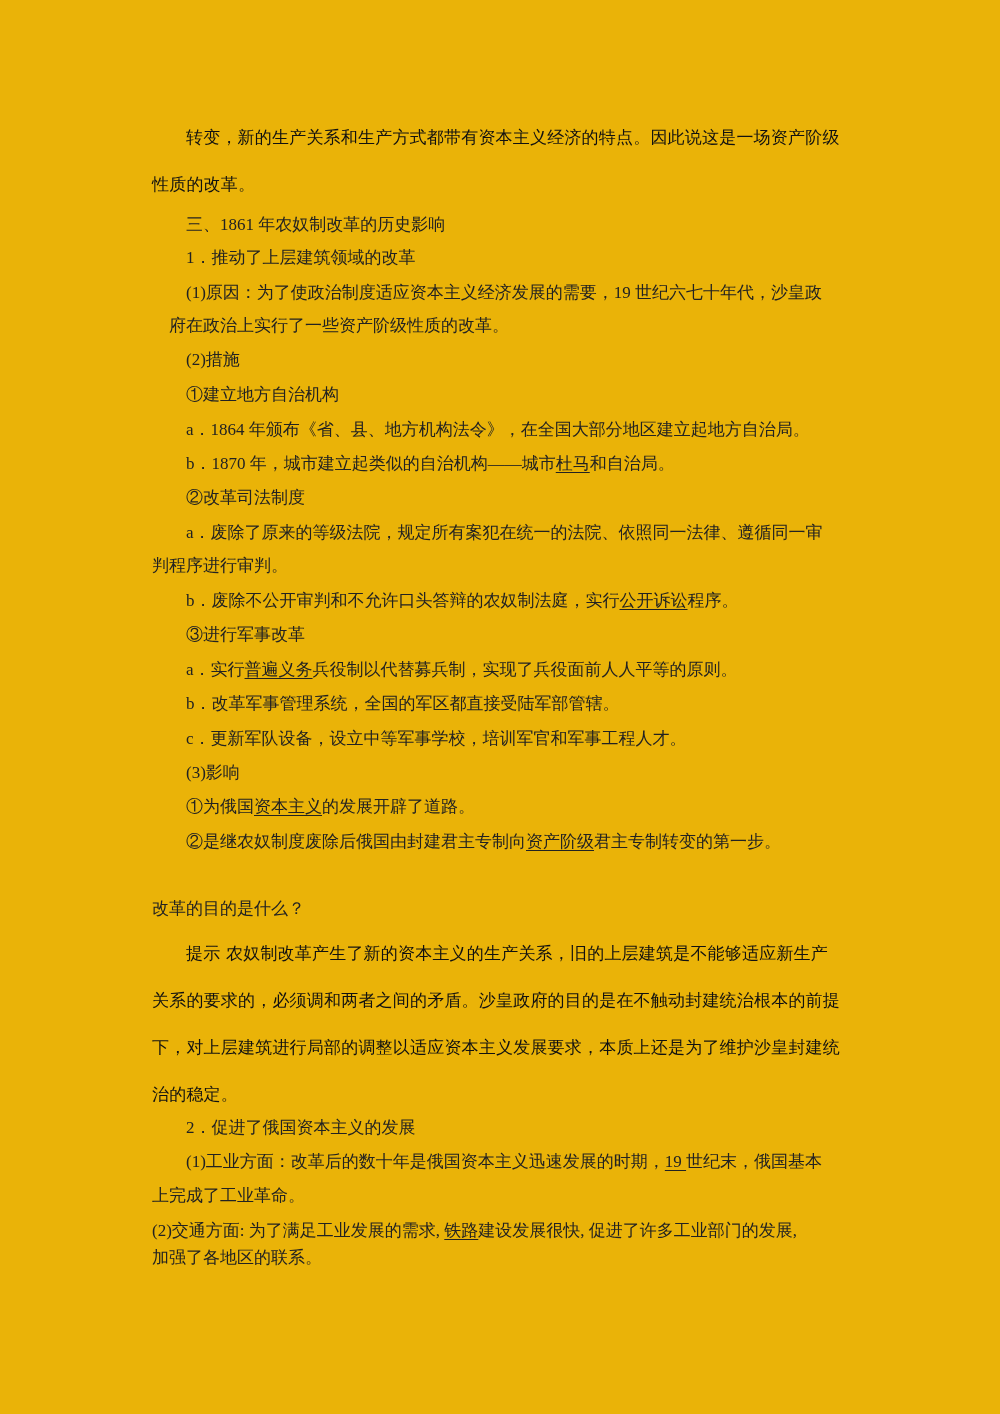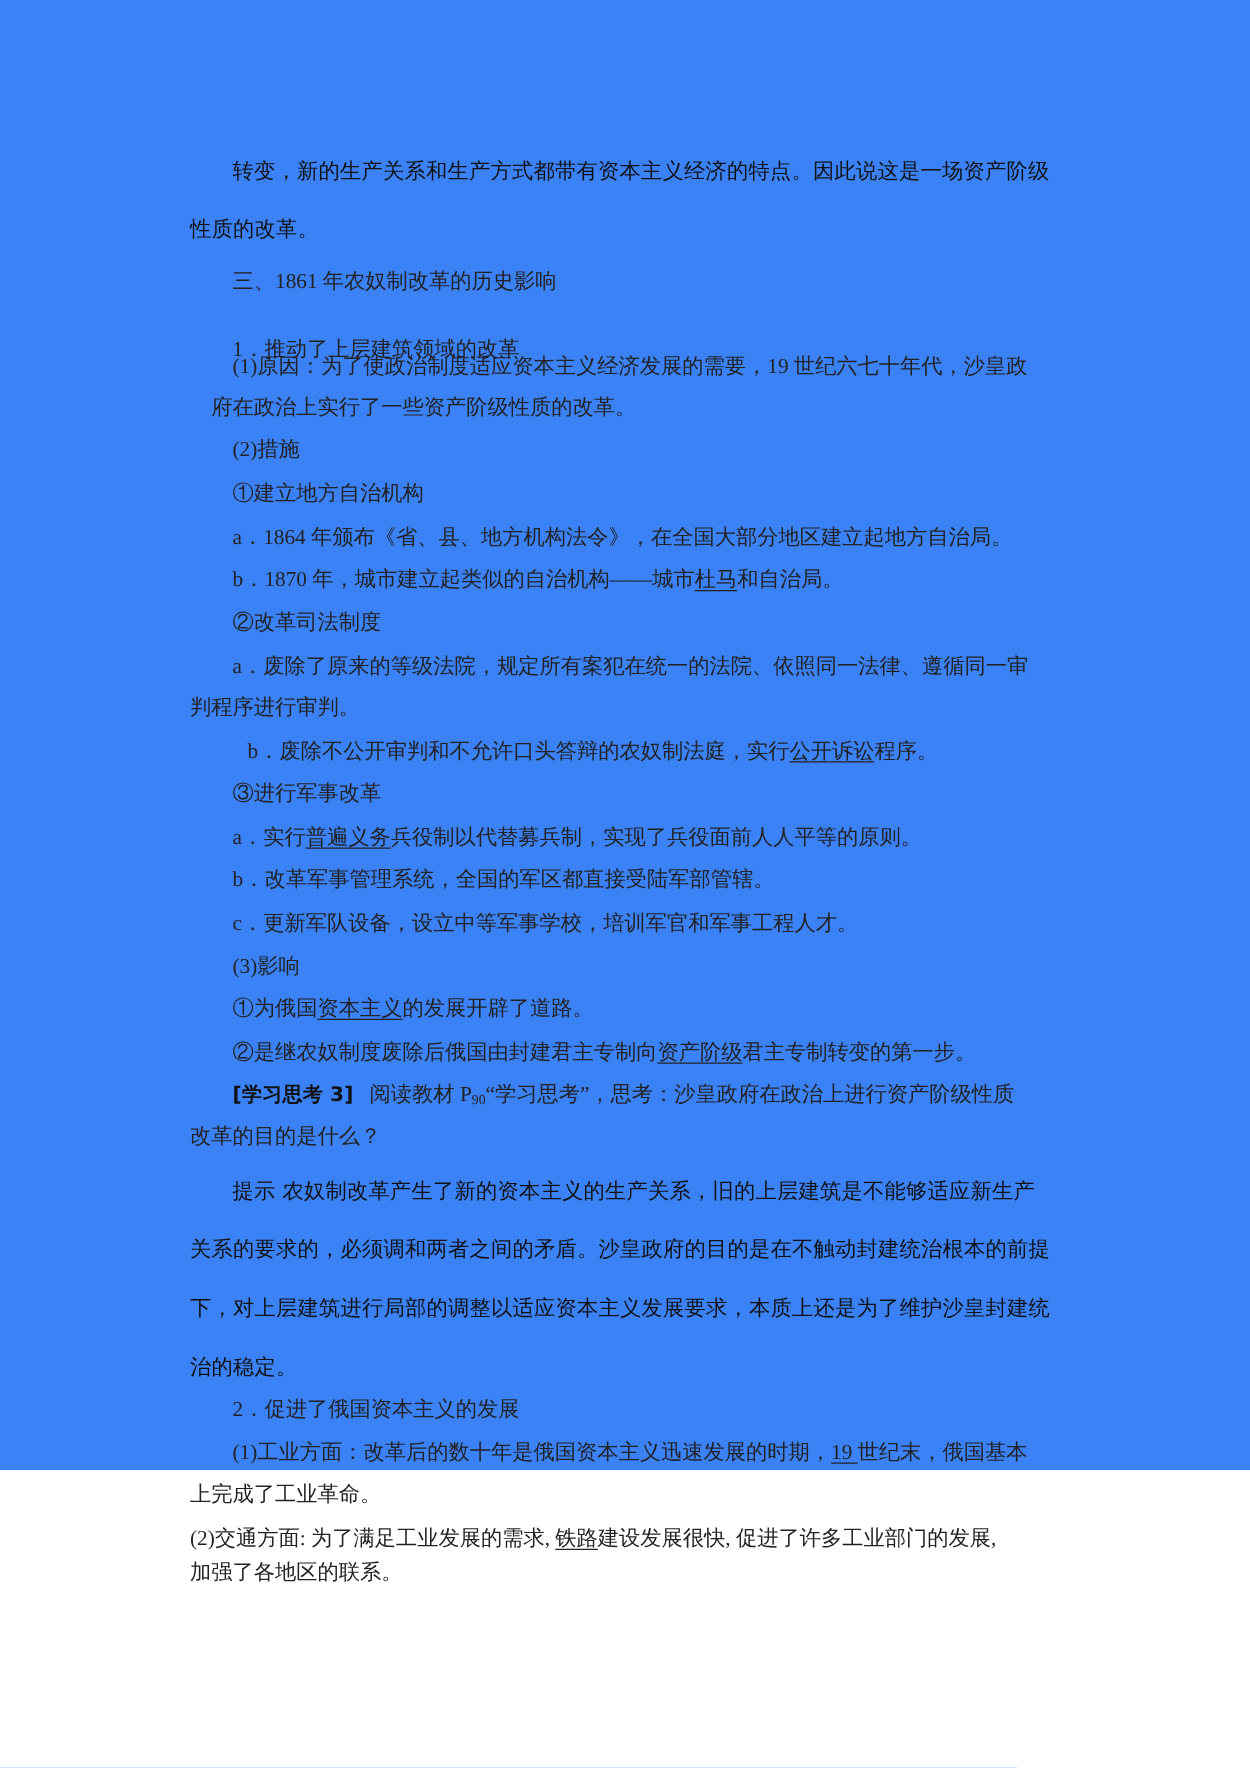--- a/index.html
+++ b/index.html
@@ -1,69 +1,66 @@
 <!DOCTYPE html>
 <html><head>
 <meta charset="utf-8">
 <style>
   html, body { margin: 0; padding: 0; background: #ffffff; }
   body { width: 1000px; height: 1414px; position: relative; overflow: hidden; color: #1a1a1a; }
-  .page { position: absolute; left: 0; top: 0; width: 1000px; height: 1176px; background: #3b82f6; }
+  .page { position: absolute; left: 0; top: 0; width: 1000px; height: 1414px; background: #eab308; }
   .ln { position: absolute; white-space: nowrap; font-family: "Liberation Serif", "DejaVu Serif", serif; font-size: 17px; line-height: 20px; color: #222; }
   .sans { font-family: "DejaVu Sans", "Liberation Sans", sans-serif; font-size: 17px; color: #111; letter-spacing: 0.2px; }
   .bold { font-weight: bold; }
   .u { text-decoration: underline; text-underline-offset: 3px; }
   sub.s { font-size: 11px; vertical-align: -2px; }
 </style>
 </head>
 <body>
 
 <div class="page">
 
   <div class="ln sans" style="left:186px; top:127px;">转变，新的生产关系和生产方式都带有资本主义经济的特点。因此说这是一场资产阶级</div>
   <div class="ln sans" style="left:152px; top:174px;">性质的改革。</div>
 
   <div class="ln" style="left:186px; top:215px;">三、1861 年农奴制改革的历史影响</div>
-  <div class="ln" style="left:186px; top:248px;margin-top:22px;">1．推动了上层建筑领域的改革</div>
+  <div class="ln" style="left:186px; top:248px;">1．推动了上层建筑领域的改革</div>
 
   <div class="ln" style="left:186px; top:283px;text-align:center;">(1)原因：为了使政治制度适应资本主义经济发展的需要，19 世纪六七十年代，沙皇政</div>
   <div class="ln" style="left:169px; top:316px;">府在政治上实行了一些资产阶级性质的改革。</div>
 
   <div class="ln" style="left:186px; top:350px;">(2)措施</div>
   <div class="ln" style="left:186px; top:385px;">①建立地方自治机构</div>
   <div class="ln" style="left:186px; top:420px;">a．1864 年颁布《省、县、地方机构法令》，在全国大部分地区建立起地方自治局。</div>
   <div class="ln" style="left:186px; top:454px;">
     <span>b．1870 年，城市建立起类似的自治机构——城市</span><span class="u">杜马</span><span>和自治局。</span>
   </div>
 
   <div class="ln" style="left:186px; top:488px;">②改革司法制度</div>
   <div class="ln" style="left:186px; top:523px;">a．废除了原来的等级法院，规定所有案犯在统一的法院、依照同一法律、遵循同一审</div>
   <div class="ln" style="left:152px; top:556px;">判程序进行审判。</div>
-  <div class="ln" style="left:186px; top:591px;margin-left:12px;">
+  <div class="ln" style="left:186px; top:591px;">
     <span>b．废除不公开审判和不允许口头答辩的农奴制法庭，实行</span><span class="u">公开诉讼</span><span>程序。</span>
   </div>
 
   <div class="ln" style="left:186px; top:625px;">③进行军事改革</div>
   <div class="ln" style="left:186px; top:660px;">
     <span>a．实行</span><span class="u">普遍义务</span><span>兵役制以代替募兵制，实现了兵役面前人人平等的原则。</span>
   </div>
   <div class="ln" style="left:186px; top:694px;">b．改革军事管理系统，全国的军区都直接受陆军部管辖。</div>
   <div class="ln" style="left:186px; top:729px;">c．更新军队设备，设立中等军事学校，培训军官和军事工程人才。</div>
 
   <div class="ln" style="left:186px; top:763px;">(3)影响</div>
   <div class="ln" style="left:186px; top:797px;">
     <span>①为俄国</span><span class="u">资本主义</span><span>的发展开辟了道路。</span>
   </div>
   <div class="ln" style="left:186px; top:832px;">
     <span>②是继农奴制度废除后俄国由封建君主专制向</span><span class="u">资产阶级</span><span>君主专制转变的第一步。</span>
   </div>
 
-  <div class="ln" style="left:186px; top:866px;">
-    <span class="sans bold" style="font-size:16px;">[学习思考 3]</span><span>&nbsp;&nbsp;&nbsp;</span><span>阅读教材 P</span><sub class="s">90</sub><span>“学习思考”，思考：沙皇政府在政治上进行资产阶级性质</span>
-  </div>
   <div class="ln" style="left:152px; top:899px;">改革的目的是什么？</div>
 
   <div class="ln sans" style="left:186px; top:943px;">提示  农奴制改革产生了新的资本主义的生产关系，旧的上层建筑是不能够适应新生产</div>
   <div class="ln sans" style="left:152px; top:990px;">关系的要求的，必须调和两者之间的矛盾。沙皇政府的目的是在不触动封建统治根本的前提</div>
   <div class="ln sans" style="left:152px; top:1037px;text-align:center;">下，对上层建筑进行局部的调整以适应资本主义发展要求，本质上还是为了维护沙皇封建统</div>
   <div class="ln sans" style="left:152px; top:1084px;">治的稳定。</div>
 
   <div class="ln" style="left:186px; top:1118px;">2．促进了俄国资本主义的发展</div>
   <div class="ln" style="left:186px; top:1152px;">
     <span>(1)工业方面：改革后的数十年是俄国资本主义迅速发展的时期，</span><span class="u">19 </span><span>世纪末，俄国基本</span>

